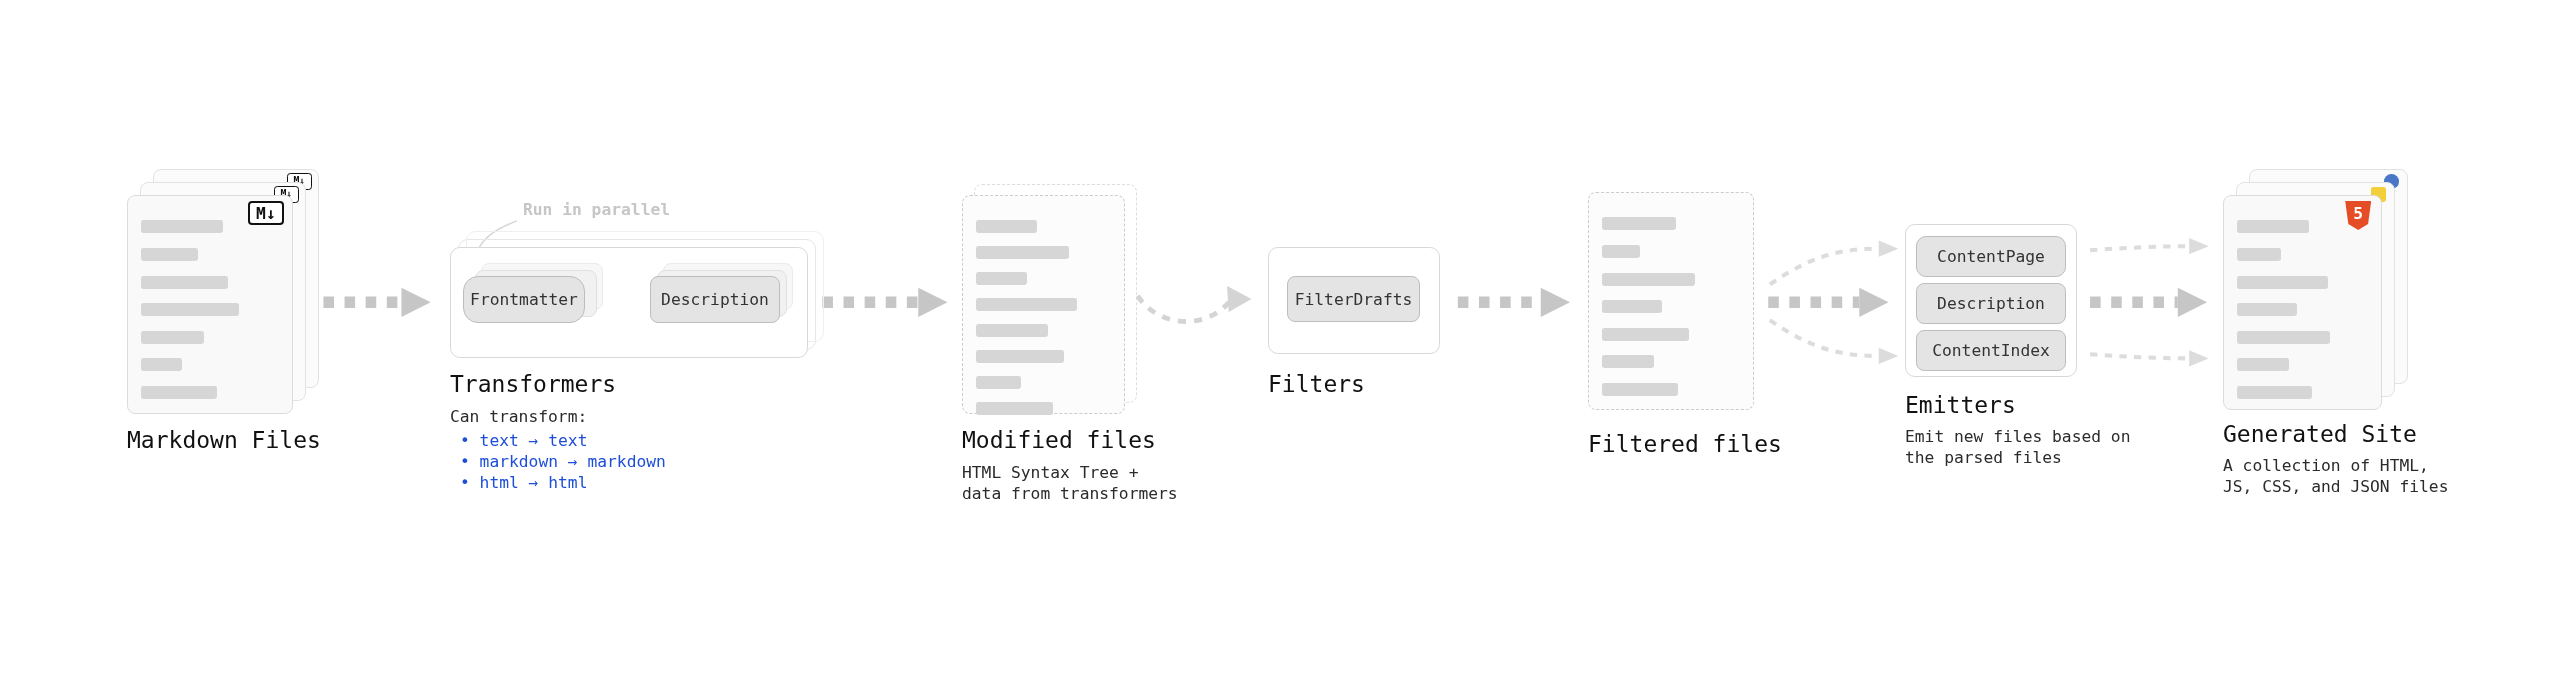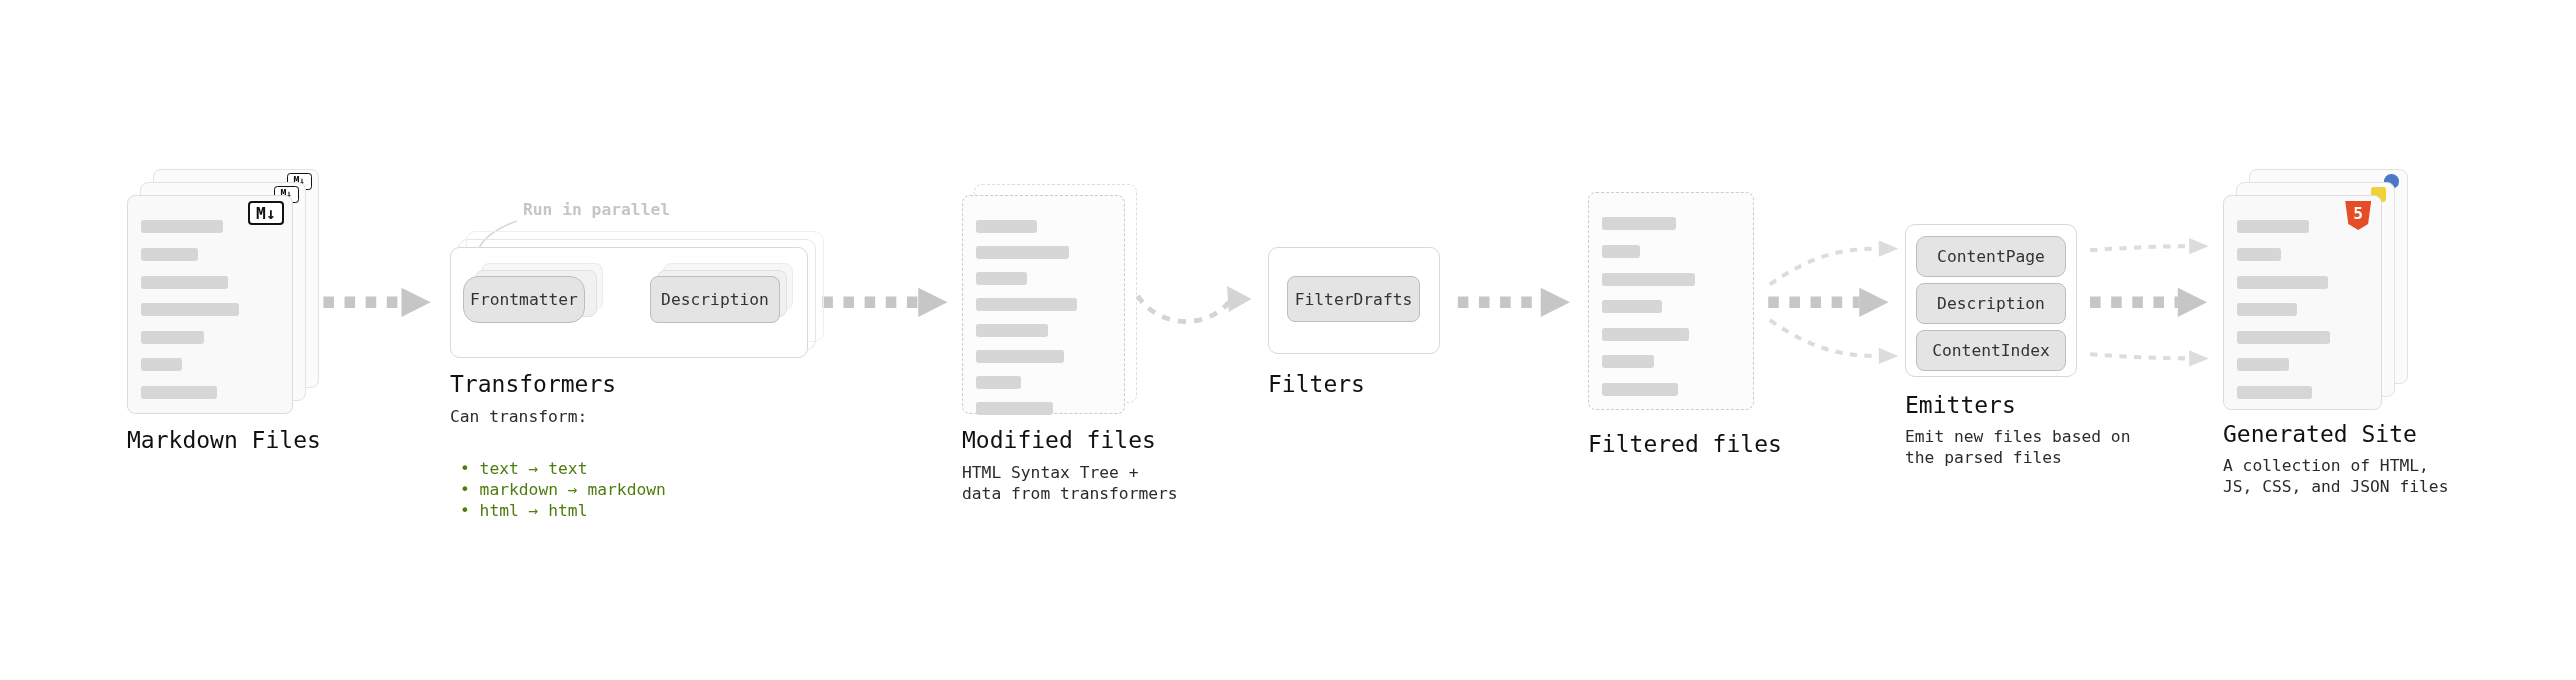--- a/index.html
+++ b/index.html
@@ -80,21 +80,21 @@
     font-size:16.3px;
     display:flex;align-items:center;justify-content:center;
     white-space:nowrap;
   }
   .node-pill.ghost{background:#f1f1f1;border-color:#e0e0e0;color:transparent;}
   .node-pill.ghost2{background:#f7f7f7;border-color:#ebebeb;color:transparent;}
 
   
   .stage-label{position:absolute;font-size:23px;color:#111;white-space:nowrap;}
   .desc{position:absolute;font-size:16.3px;line-height:21px;color:#2b2b2b;white-space:pre-line;}
-  .bullet-line{position:absolute;font-size:16.3px;color:#4d7c0f;white-space:nowrap;margin-top:28px;}
+  .bullet-line{position:absolute;font-size:16.3px;color:#1d4ed8;white-space:nowrap;}
   .annotation{position:absolute;font-size:16.3px;color:#c6c6c6;white-space:nowrap;font-weight:bold;}
 
   svg{position:absolute;left:0;top:0;}
 </style>
 </head>
 <body>
 
 <div id="canvas">
 
   <svg width="2576" height="681" viewBox="0 0 3170 838">

